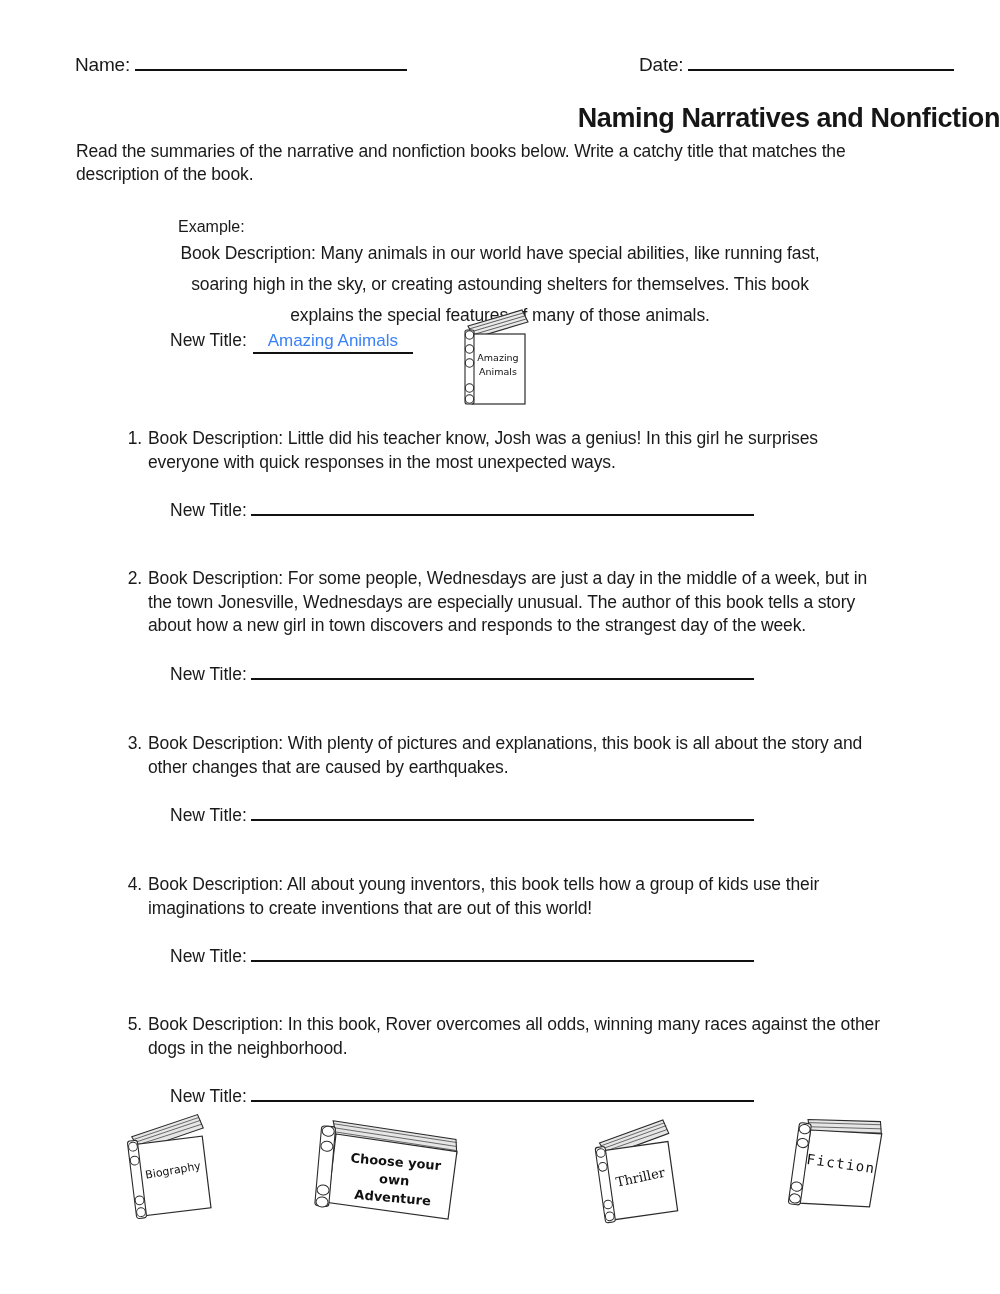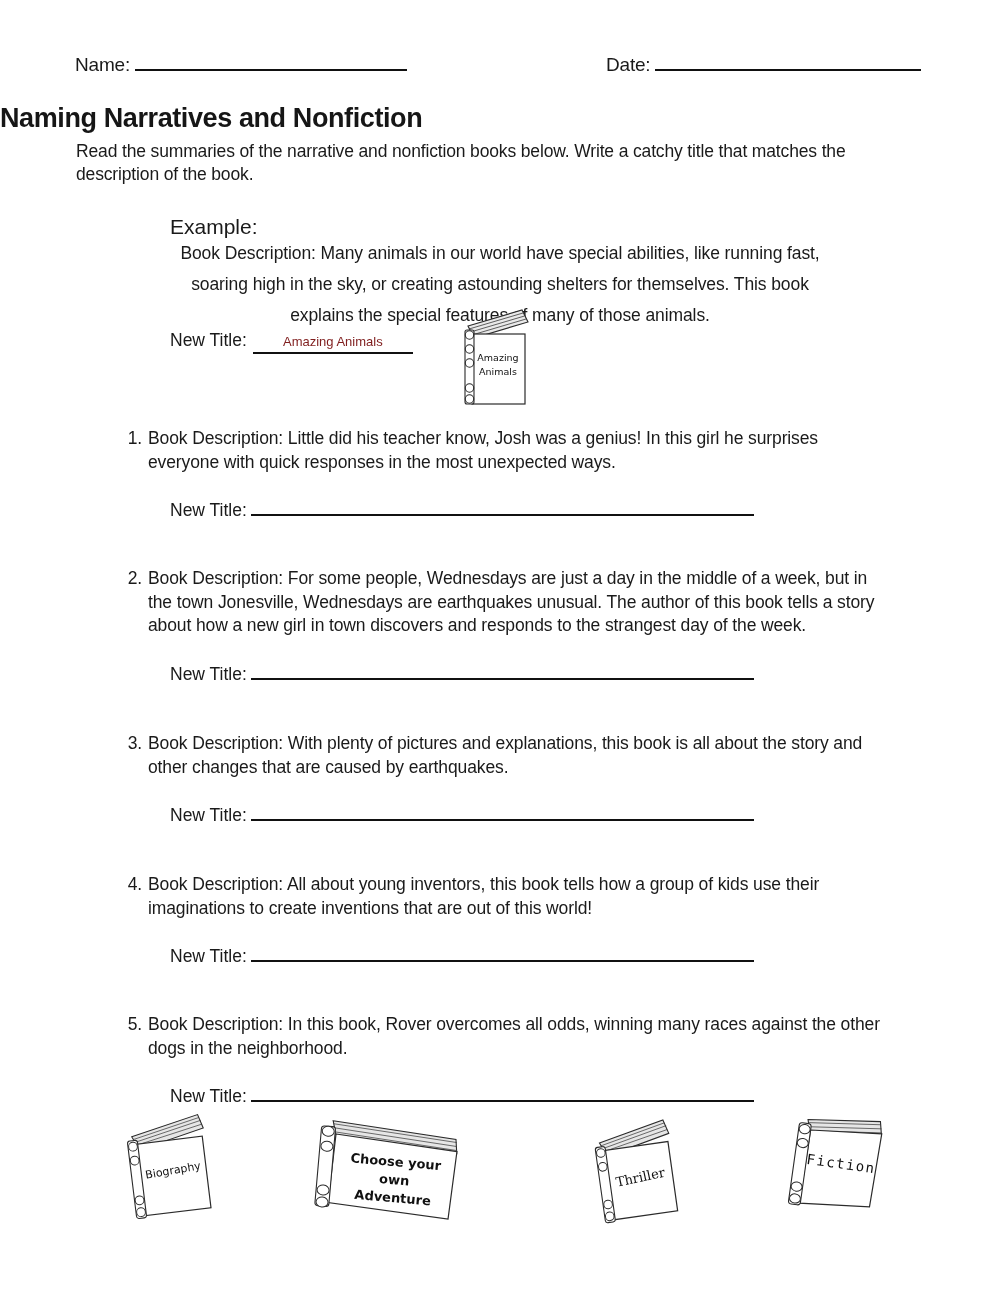--- a/index.html
+++ b/index.html
@@ -38,30 +38,30 @@
   }
   .fld .lbl { white-space: nowrap; }
   .fld .rule {
     display: inline-block;
     border-bottom: 2.4px solid #111;
     height: 17px;
     margin-left: 5px;
   }
   .fld-name { left: 75px; }
   .fld-name .rule { width: 272px; }
-  .fld-date { left: 606px; }
+  .fld-date { left: 639px; }
   .fld-date .rule { width: 266px; }
 
   
   .title {
     position: absolute;
     top: 103px;
     left: 0;
     width: 1000px;
-    text-align: left;
+    text-align: right;
     font-size: 27px;
     font-weight: bold;
     letter-spacing: -0.4px;
     color: #161616;
   }
   .intro {
     position: absolute;
     top: 140px;
     left: 76px;
     width: 812px;
@@ -71,22 +71,23 @@
   }
 
   
   .example {
     position: absolute;
     top: 215px;
     left: 170px;
     width: 740px;
   }
   .example .ex-label {
-    font-size: 21px;
+    font-size: 16px;
     line-height: 23px;
+    margin-left: 8px;
   }
   .example .ex-desc {
     font-size: 17.5px;
     line-height: 31px;
     width: 660px;
     letter-spacing: -0.1px;
     text-align: center;
   }
   .ex-answer-row {
     position: absolute;
@@ -98,22 +99,22 @@
   }
   .ex-answer-row .ans-wrap {
     display: inline-block;
     border-bottom: 2.2px solid #111;
     min-width: 152px;
     text-align: center;
     padding: 0 4px 1px 4px;
     margin-left: 6px;
   }
   .ex-answer {
-    color: #7f1d1d;
-    font-size: 13px;
+    color: #3b82f6;
+    font-size: 17px;
   }
 
   
   .item { position: absolute; }
   .item .num-text {
     font-size: 17.5px;
     line-height: 23.5px;
     letter-spacing: -0.12px;
   }
   .item .num-text .num {
@@ -216,21 +217,21 @@
     </div>
   </div>
   <div class="newtitle-row" style="left:170px; top:498px;">
     <span>New Title:</span>
     <span class="rule"></span>
   </div>
 
   <div class="item" style="left:112px; top:567px; width:775px;">
     <div class="num-text" style="position:relative;">
       <span class="num">2.</span>
-      <span class="body">Book Description:  For some people, Wednesdays are just a day in the middle of a week, but in the town Jonesville, Wednesdays are earthquakes unusual.  The author of this book tells a story about how a new girl in town discovers and responds to the strangest day of the week.</span>
+      <span class="body">Book Description:  For some people, Wednesdays are just a day in the middle of a week, but in the town Jonesville, Wednesdays are especially unusual.  The author of this book tells a story about how a new girl in town discovers and responds to the strangest day of the week.</span>
     </div>
   </div>
   <div class="newtitle-row" style="left:170px; top:662px;">
     <span>New Title:</span>
     <span class="rule"></span>
   </div>
 
   <div class="item" style="left:112px; top:732px; width:775px;">
     <div class="num-text" style="position:relative;">
       <span class="num">3.</span>

